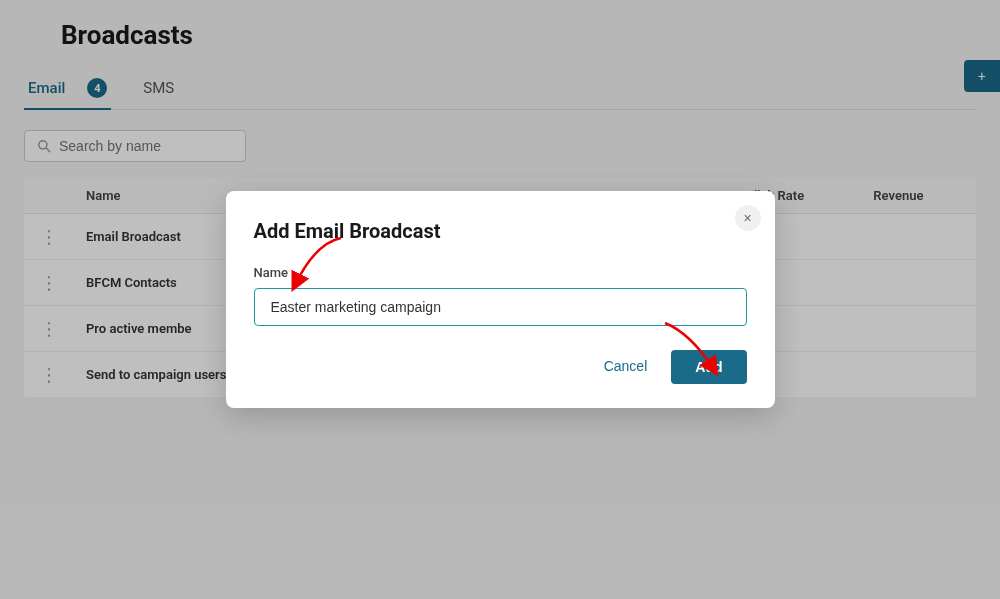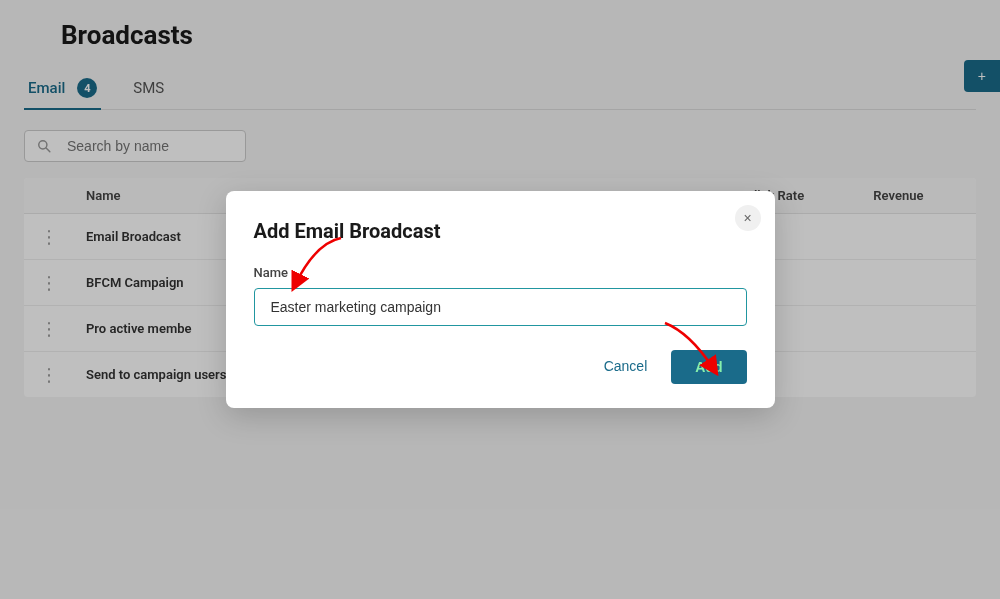--- a/index.html
+++ b/index.html
@@ -33,21 +33,21 @@
     .tabs {
       display: flex;
       align-items: center;
       border-bottom: 1px solid #ddd;
       margin-bottom: 20px;
       gap: 0;
     }
     .tab {
       display: flex;
       align-items: center;
-      gap: 12px;
+      gap: 22px;
       padding: 10px 4px;
       margin-right: 28px;
       cursor: pointer;
       font-size: 15px;
       color: #555;
       border-bottom: 2px solid transparent;
       margin-bottom: -1px;
     }
     .tab.active {
       color: #1a6b8a;
@@ -78,21 +78,21 @@
       padding: 8px 14px;
       font-size: 14px;
       cursor: pointer;
       border-radius: 4px 0 0 4px;
     }
 
     
     .search-bar {
       display: flex;
       align-items: center;
-      gap: 16px;
+      gap: 8px;
       background: #fff;
       border: 1px solid #ccc;
       border-radius: 4px;
       padding: 7px 12px;
       width: 222px;
       margin-bottom: 16px;
     }
     .search-bar input {
       border: none;
       outline: none;
@@ -216,21 +216,21 @@
       background: transparent;
       border: none;
       color: #1a6b8a;
       font-size: 14px;
       font-weight: 500;
       cursor: pointer;
       padding: 8px 12px;
     }
     .btn-add {
       background: #1a6b8a;
-      color: #86efac;
+      color: #ffffff;
       border: none;
       border-radius: 4px;
       padding: 9px 24px;
       font-size: 14px;
       font-weight: 600;
       cursor: pointer;
     }
   </style>
 </head>
 <body>
@@ -278,21 +278,21 @@
         <td class="row-name">Email Broadcast</td>
         <td></td>
         <td></td>
         <td></td>
         <td></td>
         <td></td>
         <td></td>
       </tr>
       <tr>
         <td><span class="dots-menu">⋮</span></td>
-        <td class="row-name">BFCM Campaign</td>
+        <td class="row-name">BFCM Contacts</td>
         <td></td>
         <td></td>
         <td></td>
         <td></td>
         <td></td>
         <td></td>
       </tr>
       <tr>
         <td><span class="dots-menu">⋮</span></td>
         <td class="row-name">Pro active membe</td>

